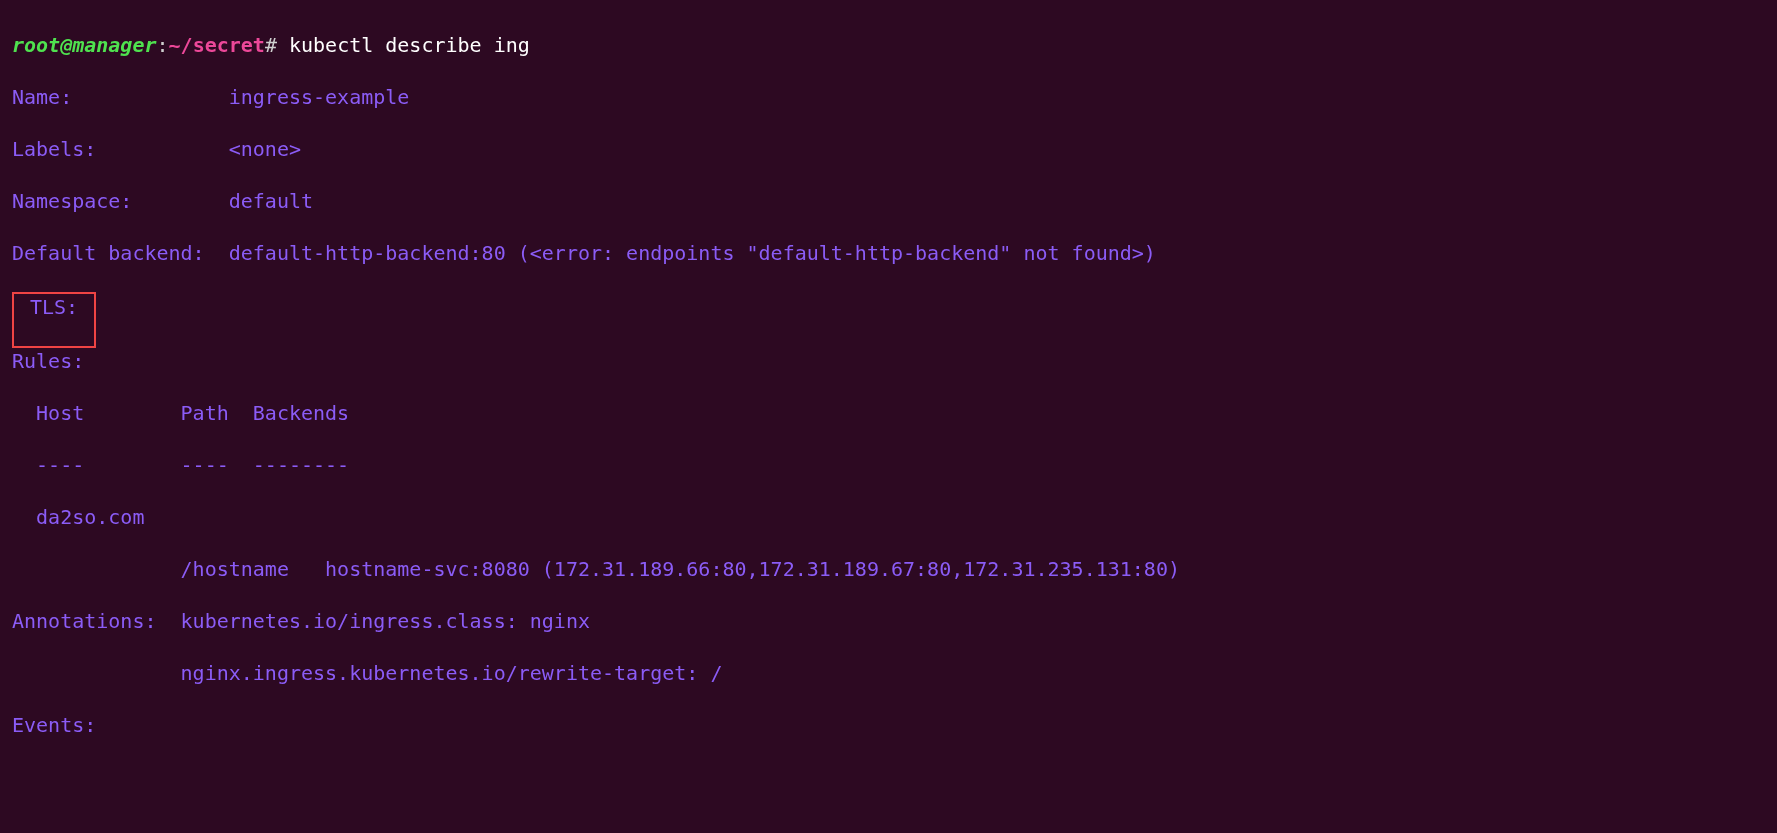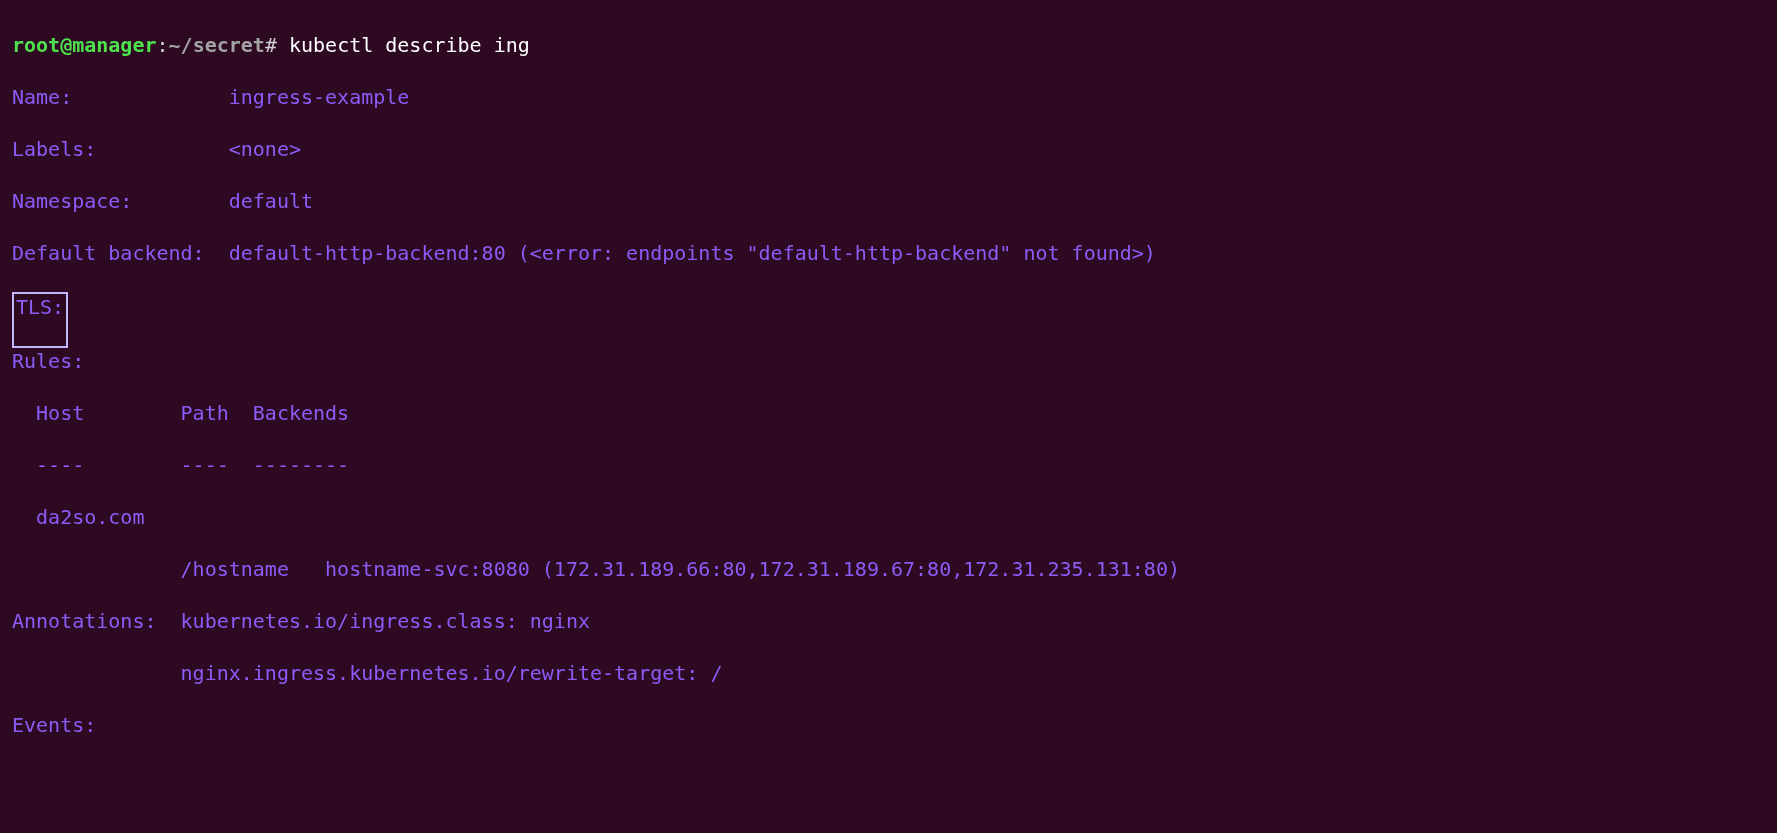--- a/index.html
+++ b/index.html
@@ -9,29 +9,29 @@
     color: #ffffff;
     font-family: "DejaVu Sans Mono", "Ubuntu Mono", Consolas, monospace;
     font-size: 20px;
     line-height: 1.3;
     width: 1777px;
   }
   .term {
     padding: 6px 12px 12px 12px;
     white-space: pre;
   }
-  .green   { color: #4fe24f; font-weight: bold; }
+  .green   { color: #4fe24f; font-weight: bold; font-style: italic; }
   .gray    { color: #cfcfcf; }
-  .blue    { color: #a3a3a3; font-weight: bold; }
+  .blue    { color: #ec4899; font-weight: bold; }
   .white   { color: #8b5cf6; }
   .cmd     { color: #ffffff; }
   .box-blue {
-    border: 2px solid #c4b5fd;
+    border: 2px solid #ef4444;
     display: inline-block;
-    padding: 0 2px;
+    padding: 0 16px;
   }
   .line { display: block; min-height: 1.3em; }
 </style>
 </head>
 <body>
 
 <div class="term">
 <span class="line"><span class="green">root@manager</span><span class="gray">:</span><span class="blue">~/secret</span><span class="gray">#</span><span class="cmd"> kubectl describe ing</span></span>
 <span class="line white">Name:             ingress-example</span>
 <span class="line white">Labels:           &lt;none&gt;</span>

